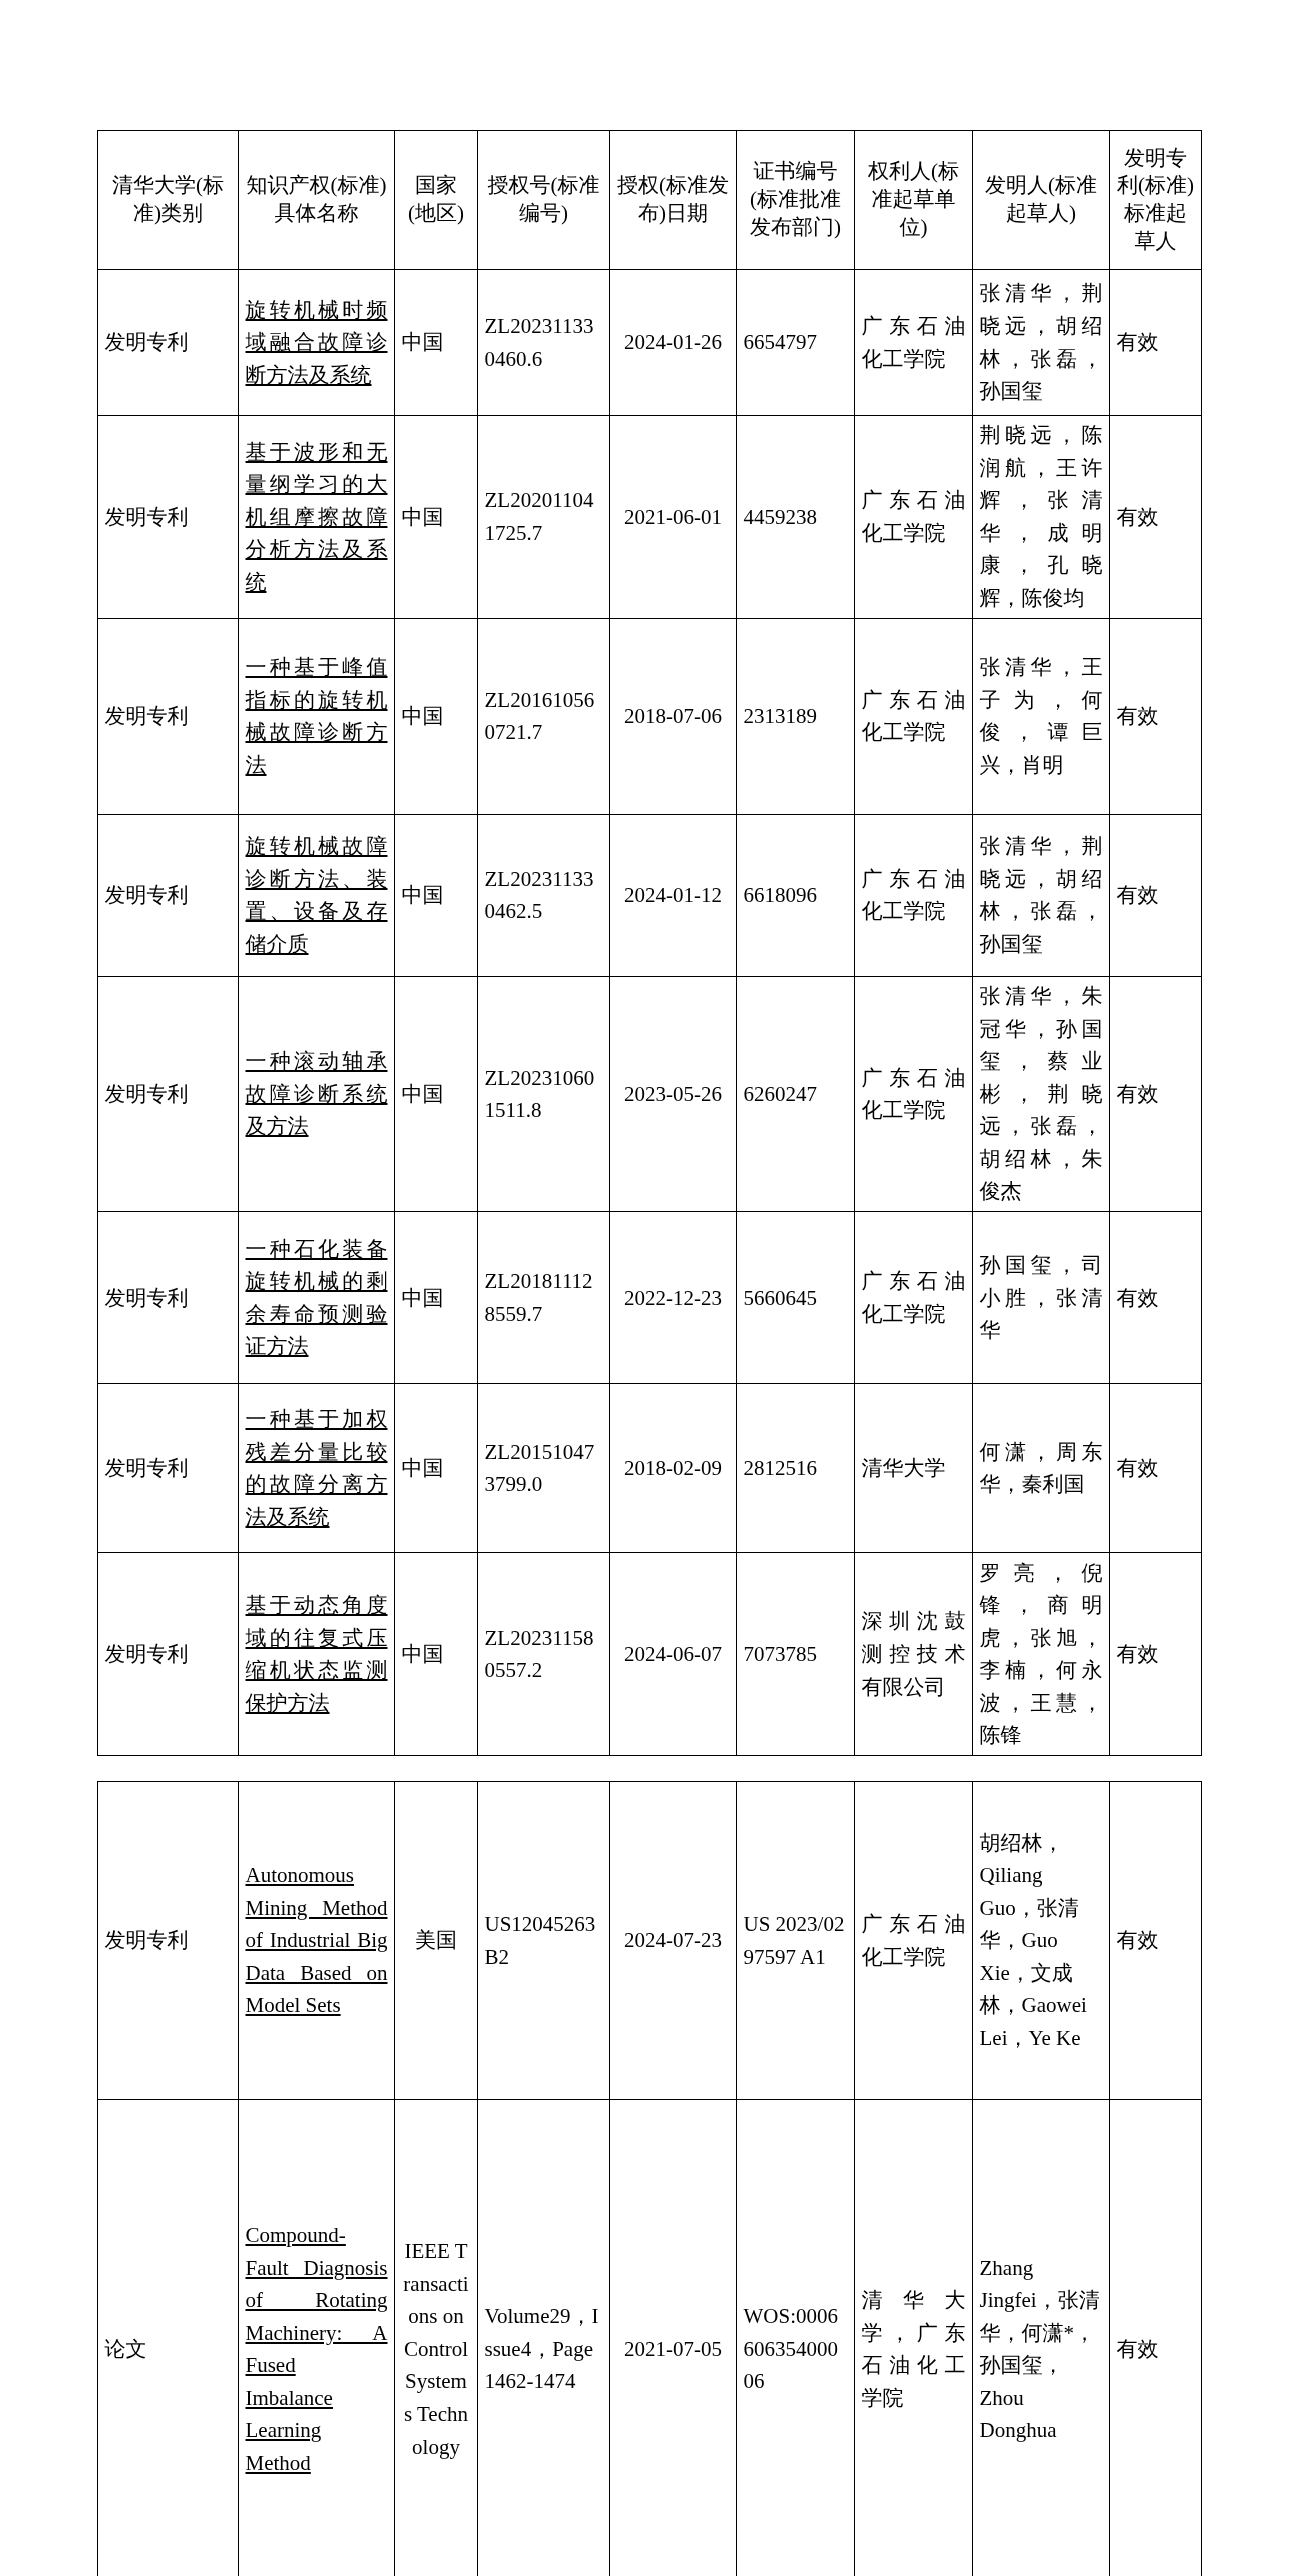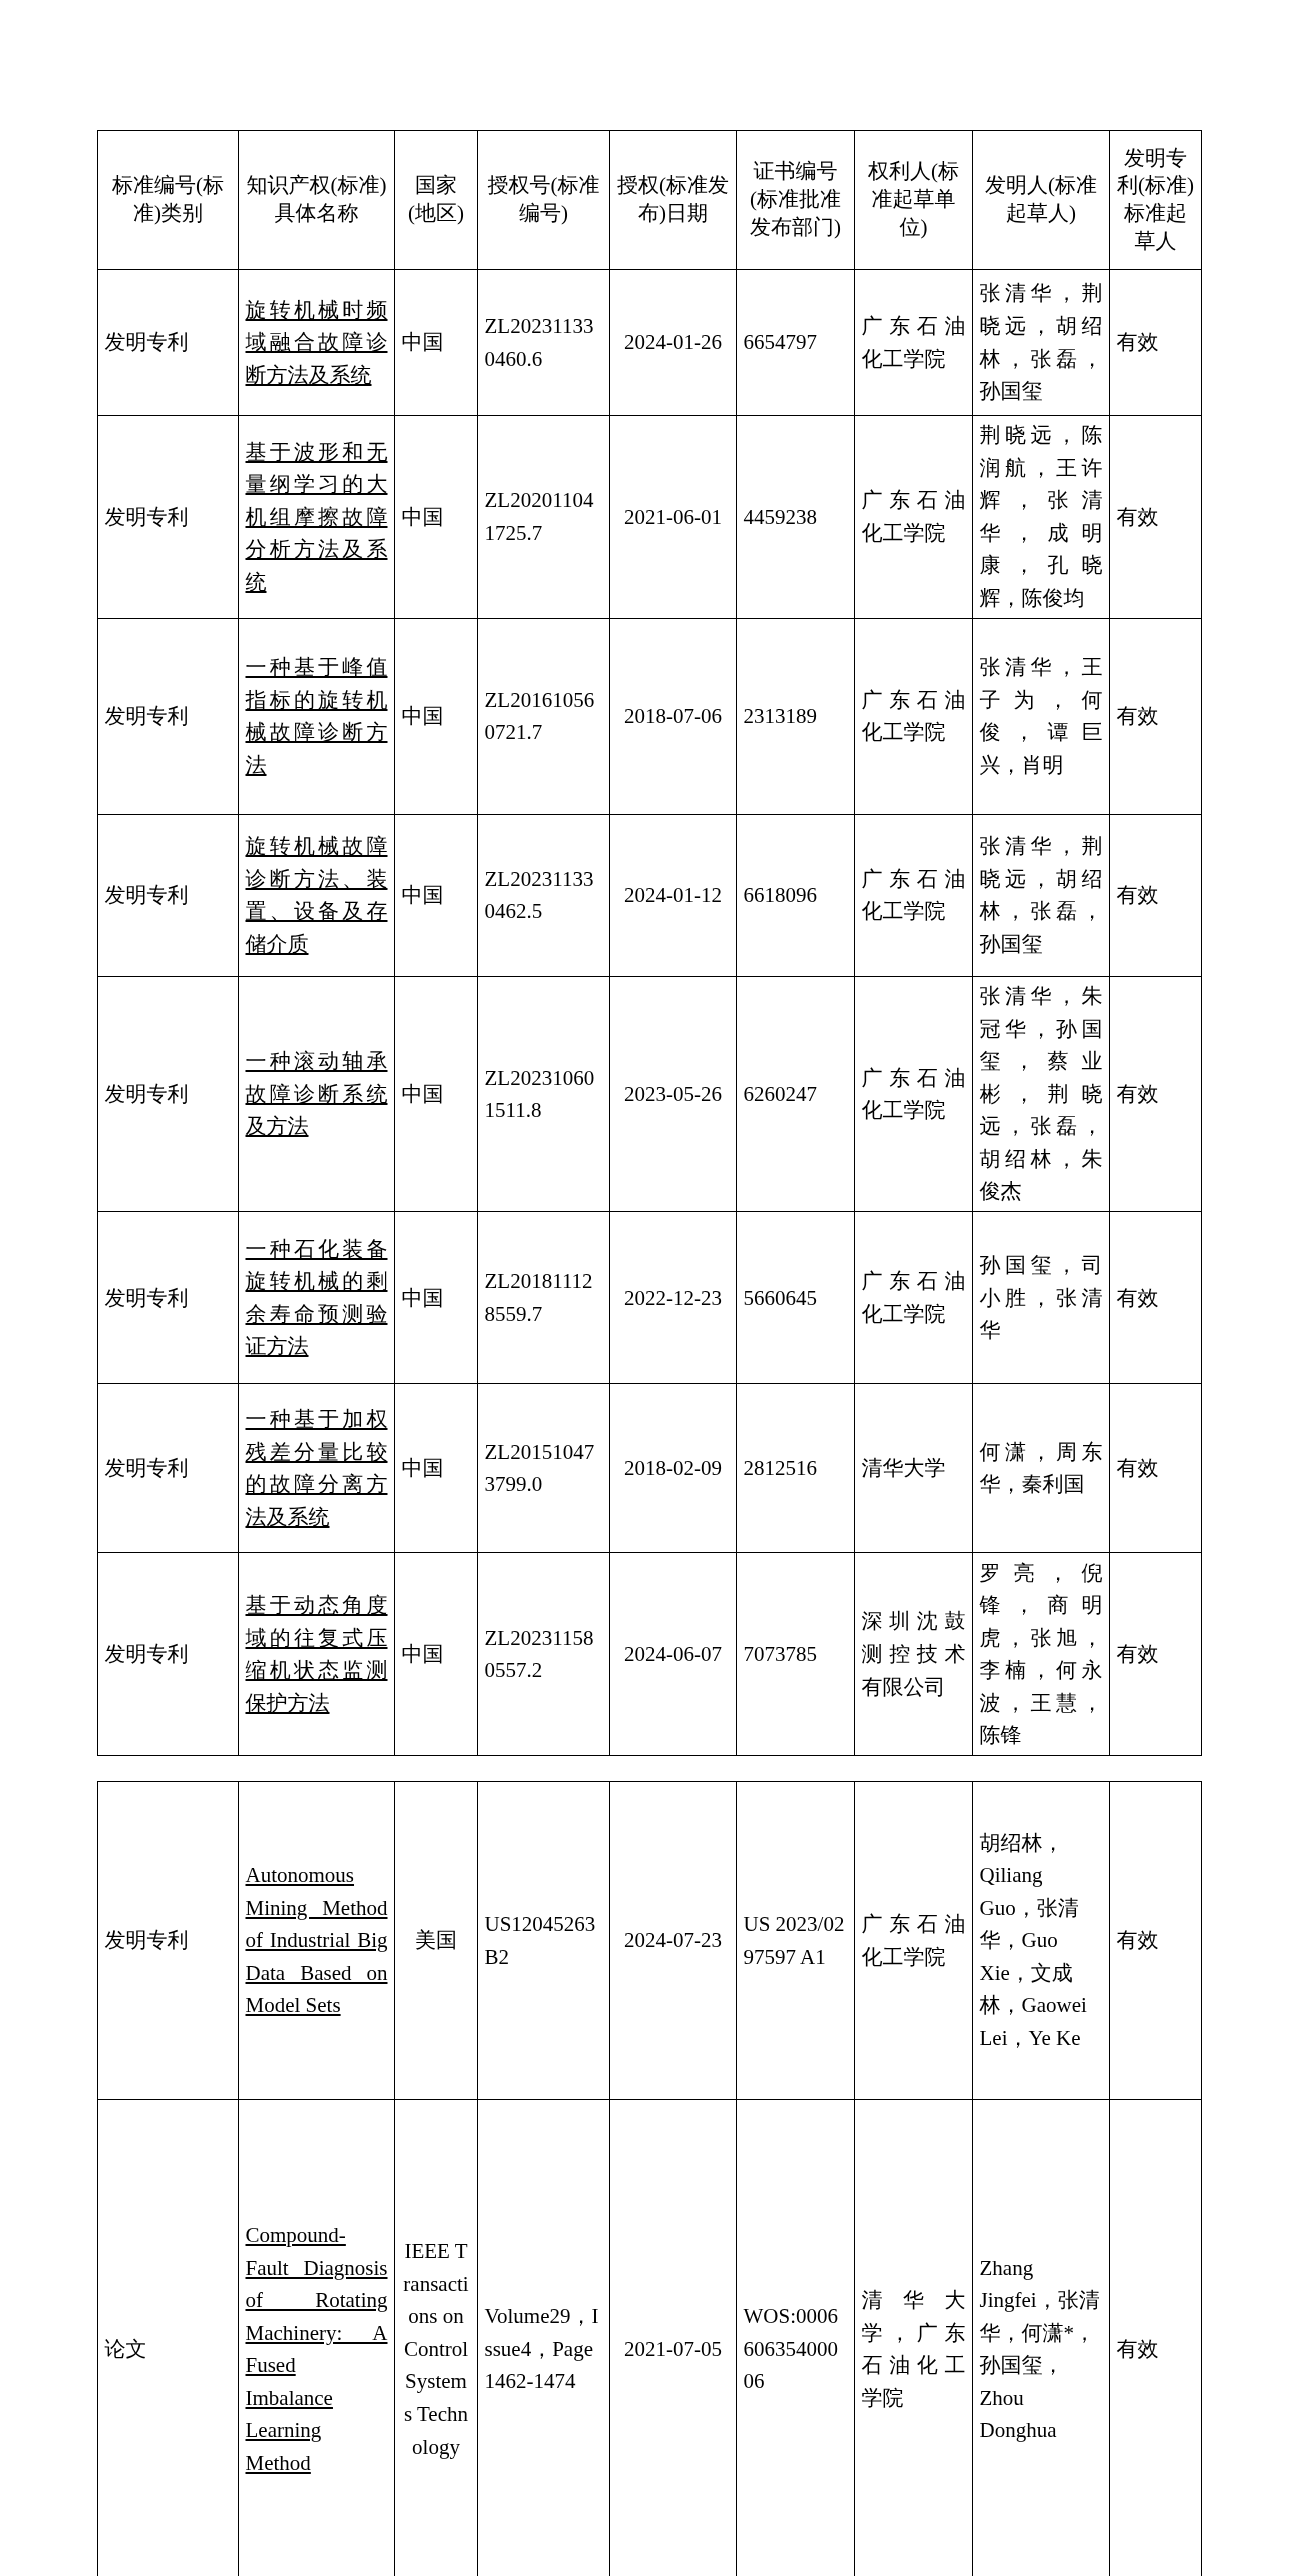--- a/index.html
+++ b/index.html
@@ -65,21 +65,21 @@
       <col class="c3">
       <col class="c4">
       <col class="c5">
     <col class="c6">
       <col class="c7">
       <col class="c8">
       <col class="c9">
   </colgroup>
   <thead>
     <tr>
-      <th>标准编号(标准)类别</th>
+      <th>清华大学(标准)类别</th>
       <th>知识产权(标准)具体名称</th>
       <th>国家(地区)</th>
       <th>授权号(标准编号)</th>
       <th>授权(标准发布)日期</th>
       <th>证书编号(标准批准发布部门)</th>
       <th>权利人(标准起草单位)</th>
       <th>发明人(标准起草人)</th>
       <th>发明专利(标准)标准起草人</th>
     </tr>
   </thead>

